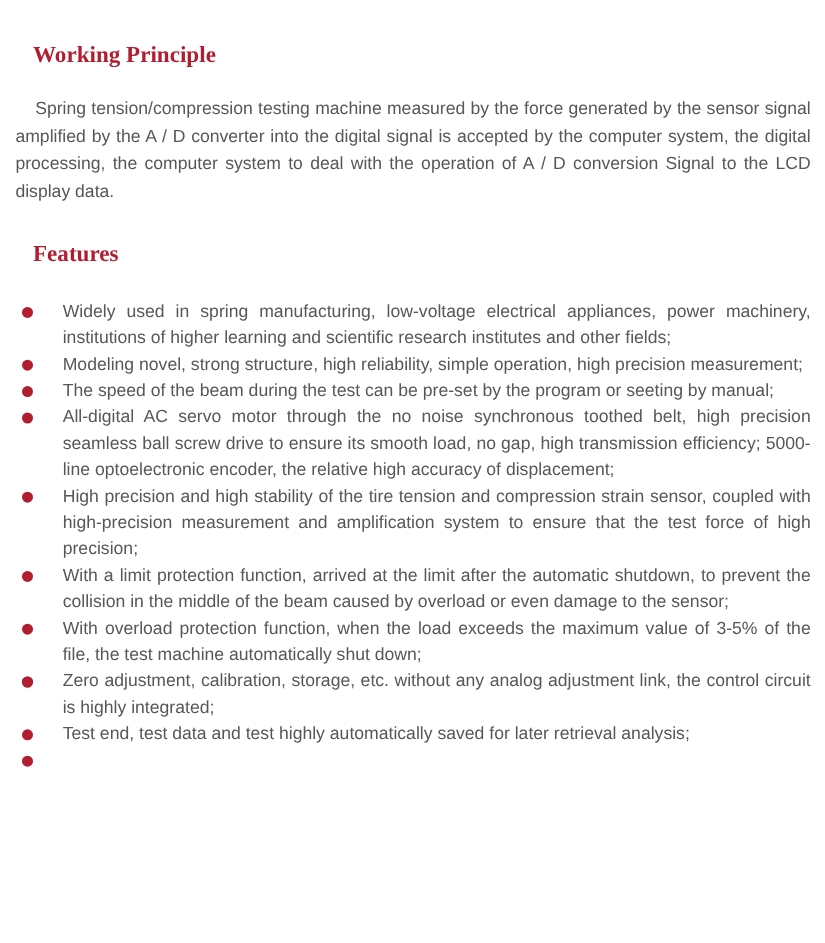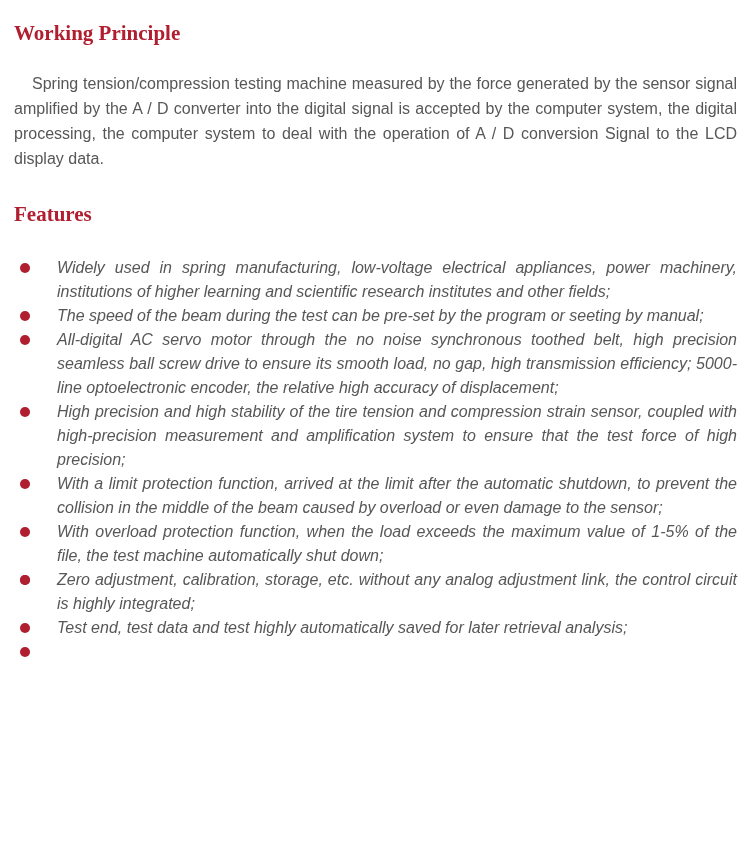--- a/index.html
+++ b/index.html
@@ -18,41 +18,40 @@
     box-sizing: border-box;
     width: 750px;
     padding: 0 13px 0 14px;
   }
   .section-heading {
     font-family: "Liberation Serif", "DejaVu Serif", serif;
     font-weight: bold;
     font-size: 21px;
     line-height: 26px;
     color: var(--accent, #B01E2F);
-    margin: 0;
+    margin: 16px;
   }
   .heading-working-principle {
     padding-top: 20px;
   }
   .heading-features {
     margin-top: 30px;
   }
   .intro-paragraph {
     margin: 25px 0 12px 0;
     font-size: 16px;
     line-height: 25px;
     text-align: justify;
     text-indent: 18px;
     color: var(--body-text, #575757);
   }
   .features-list {
     list-style: none;
     margin: 29px 0 0 0;
     padding: 0;
-    font-style: italic;
   }
   .feature-item {
     position: relative;
     padding-left: 43px;   
     font-size: 16px;
     line-height: 24px;
     text-align: justify;
     color: var(--body-text, #575757);
   }
   .bullet-icon {
@@ -76,37 +75,41 @@
 
   <h2 class="section-heading heading-features">Features</h2>
 
   <ul class="features-list">
     <li class="feature-item">
       <span class="bullet-icon"></span>
       <span>Widely used in spring manufacturing, low-voltage electrical appliances, power machinery, institutions of higher learning and scientific research institutes and other fields;</span>
     </li>
     <li class="feature-item">
       <span class="bullet-icon"></span>
+      <span>Modeling novel, strong structure, high reliability, simple operation, high precision measurement;</span>
+    </li>
+    <li class="feature-item">
+      <span class="bullet-icon"></span>
       <span>The speed of the beam during the test can be pre-set by the program or seeting by manual;</span>
     </li>
     <li class="feature-item">
       <span class="bullet-icon"></span>
       <span>All-digital AC servo motor through the no noise synchronous toothed belt, high precision seamless ball screw drive to ensure its smooth load, no gap, high transmission efficiency; 5000-line optoelectronic encoder, the relative high accuracy of displacement;</span>
     </li>
     <li class="feature-item">
       <span class="bullet-icon"></span>
       <span>High precision and high stability of the tire tension and compression strain sensor, coupled with high-precision measurement and amplification system to ensure that the test force of high precision;</span>
     </li>
     <li class="feature-item">
       <span class="bullet-icon"></span>
       <span>With a limit protection function, arrived at the limit after the automatic shutdown, to prevent the collision in the middle of the beam caused by overload or even damage to the sensor;</span>
     </li>
     <li class="feature-item">
       <span class="bullet-icon"></span>
-      <span>With overload protection function, when the load exceeds the maximum value of 1-5% of the file, the test machine automatically shut down;</span>
+      <span>With overload protection function, when the load exceeds the maximum value of 3-5% of the file, the test machine automatically shut down;</span>
     </li>
     <li class="feature-item">
       <span class="bullet-icon"></span>
     </li>
     <li class="feature-item">
       <span class="bullet-icon"></span>
       <span>Zero adjustment, calibration, storage, etc. without any analog adjustment link, the control circuit is highly integrated;</span>
     </li>
     <li class="feature-item">
       <span class="bullet-icon"></span>

